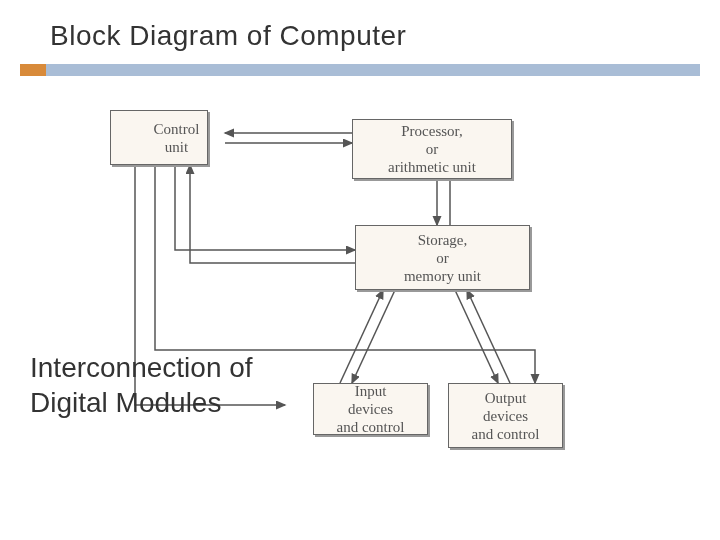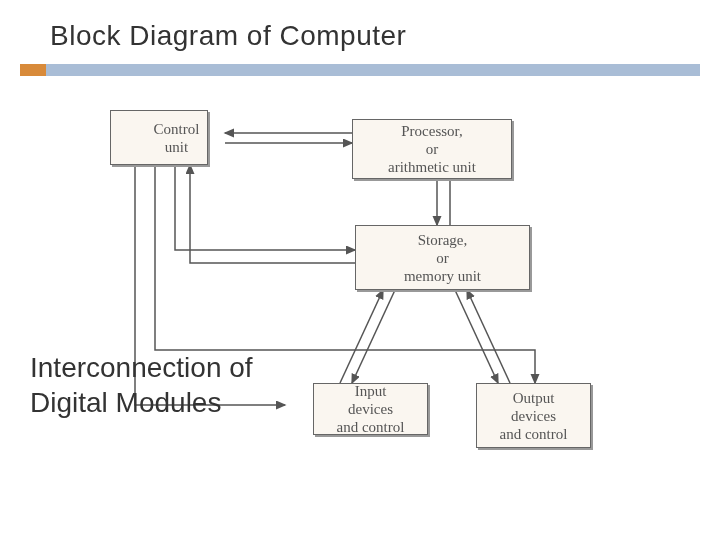--- a/index.html
+++ b/index.html
@@ -121,19 +121,19 @@
   </div>
 
   <div class="block" style="left:355px; top:130px; width:175px; height:65px;">
     <span>Storage,<br>or<br>memory unit</span>
   </div>
 
   <div class="block" style="left:276px; top:288px; width:115px; height:52px;margin-left:37px;">
     <span>Input<br>devices<br>and control</span>
   </div>
 
-  <div class="block" style="left:476px; top:288px; width:115px; height:65px;">
+  <div class="block" style="left:448px; top:288px; width:115px; height:65px;">
     <span>Output<br>devices<br>and control</span>
   </div>
 
 </div>
 
 <div class="subtitle">Interconnection of Digital Modules</div>
 
 </body></html>

